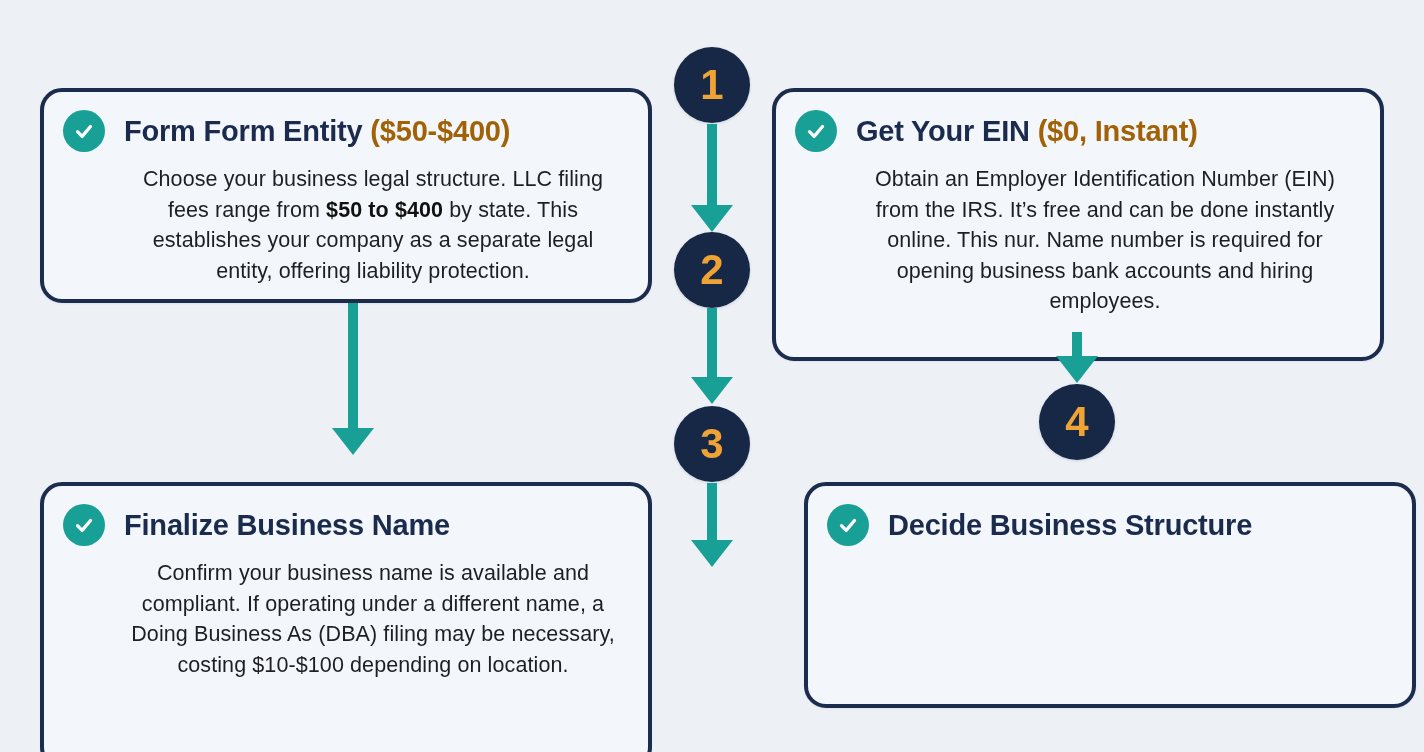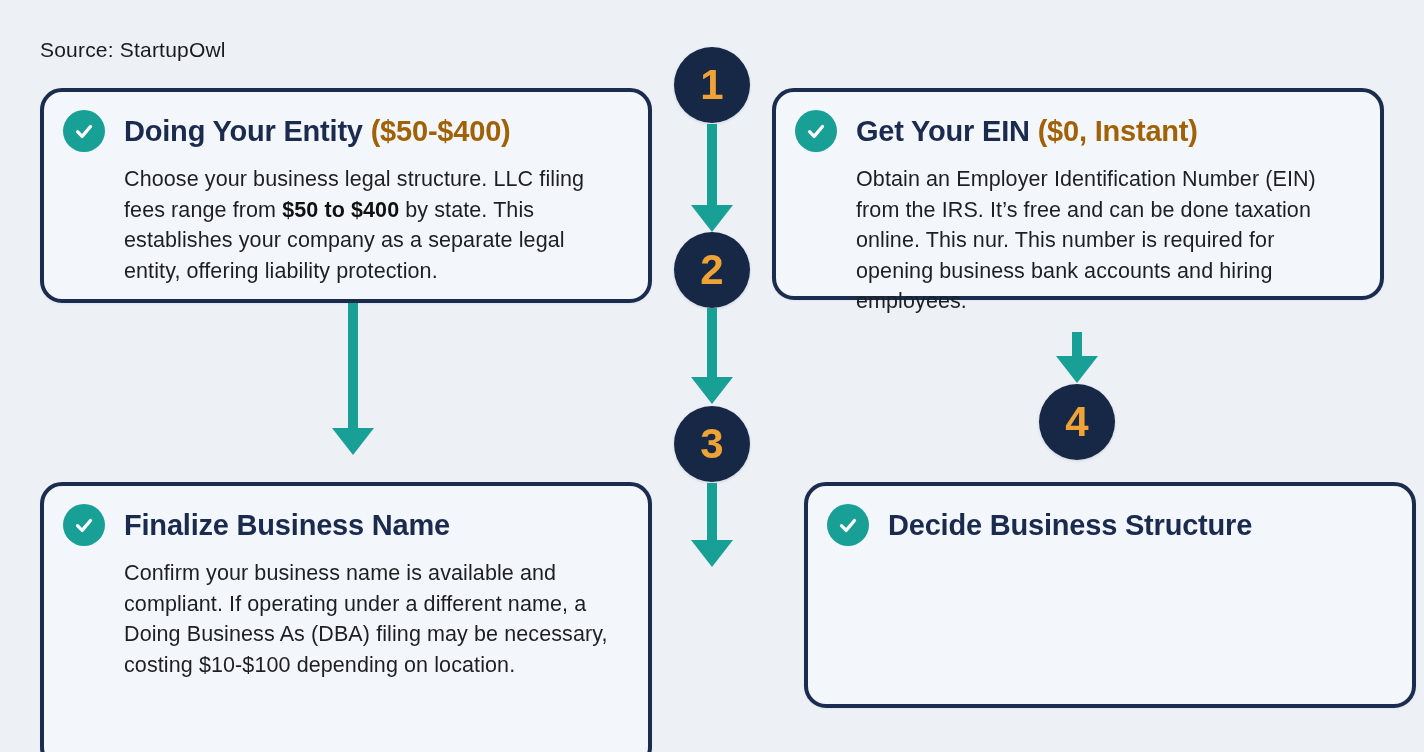--- a/index.html
+++ b/index.html
@@ -21,21 +21,21 @@
   }
 
   .card {
     position: absolute;
     background: #f3f6fa;
     border: 4px solid #1c2c4e;
     border-radius: 22px;
     box-shadow: 0 1px 2px rgba(20,40,80,0.06);
   }
   .card-1 { left: 40px;  top: 88px;  width: 612px; height: 215px; }
-  .card-2 { left: 772px; top: 88px;  width: 612px; height: 212px; }
+  .card-2 { left: 772px; top: 88px;  width: 612px; height: 273px; }
   .card-3 { left: 40px;  top: 482px; width: 612px; height: 287px; }
   .card-4 { left: 772px; top: 482px; width: 612px; height: 226px; margin-left: 32px; }
 
   .card-header {
     display: flex;
     align-items: center;
     gap: 19px;
     padding: 18px 22px 0 19px;
   }
   .check-badge {
@@ -53,20 +53,21 @@
     letter-spacing: -0.2px;
     white-space: nowrap;
   }
   .card-title .price { color: #a16207; }
   .card-body {
     margin: 12px 26px 0 80px;
     font-size: 21.5px;
     line-height: 30.5px;
     color: #1d1f23;
     letter-spacing: 0.1px;
+    text-align: center;
   }
   .card-body b { font-weight: 700; color: #111; }
 
   .num-circle {
     position: absolute;
     width: 76px; height: 76px;
     border-radius: 50%;
     background: #172847;
     color: #f0a335;
     font-size: 42px;
@@ -97,44 +98,43 @@
   .arrow-2-3   { left: 691px;  top: 308px; height: 96px;  }
   .arrow-3-out { left: 691px;  top: 483px; height: 84px;  }
   .arrow-left  { left: 332px;  top: 303px; height: 152px; }
   .arrow-right { left: 1056px; top: 332px; height: 51px;  }
 </style>
 </head>
 <body>
 
 <div class="canvas">
 
-  <div class="source-label">Source: StartupOwl</div>
 
   <div class="card card-1">
     <div class="card-header">
       <span class="check-badge">
         <svg viewBox="0 0 24 24" fill="none">
             <polyline points="6,12.6 10.3,17 18,7.8" stroke="#ffffff" stroke-width="3" stroke-linecap="round" stroke-linejoin="round"></polyline>
           </svg>
       </span>
-      <span class="card-title"><span>Doing Your Entity</span> <span class="price">($50-$400)</span></span>
+      <span class="card-title"><span>Form Form Entity</span> <span class="price">($50-$400)</span></span>
     </div>
     <div class="card-body"><span>Choose your business legal structure. LLC filing fees range from </span><b>$50 to $400</b><span> by state. This establishes your company as a separate legal entity, offering liability protection.</span></div>
   </div>
 
   <div class="card card-2">
     <div class="card-header">
       <span class="check-badge">
         <svg viewBox="0 0 24 24" fill="none">
             <polyline points="6,12.6 10.3,17 18,7.8" stroke="#ffffff" stroke-width="3" stroke-linecap="round" stroke-linejoin="round"></polyline>
           </svg>
       </span>
       <span class="card-title"><span>Get Your EIN</span> <span class="price">($0, Instant)</span></span>
     </div>
-    <div class="card-body"><span>Obtain an Employer Identification Number (EIN) from the IRS. It’s free and can be done taxation online. This nur. This number is required for opening business bank accounts and hiring employees.</span><b></b><span></span></div>
+    <div class="card-body"><span>Obtain an Employer Identification Number (EIN) from the IRS. It’s free and can be done instantly online. This nur. Name number is required for opening business bank accounts and hiring employees.</span><b></b><span></span></div>
   </div>
 
   <div class="card card-3">
     <div class="card-header">
       <span class="check-badge">
         <svg viewBox="0 0 24 24" fill="none">
             <polyline points="6,12.6 10.3,17 18,7.8" stroke="#ffffff" stroke-width="3" stroke-linecap="round" stroke-linejoin="round"></polyline>
           </svg>
       </span>
       <span class="card-title"><span>Finalize Business Name</span></span>

